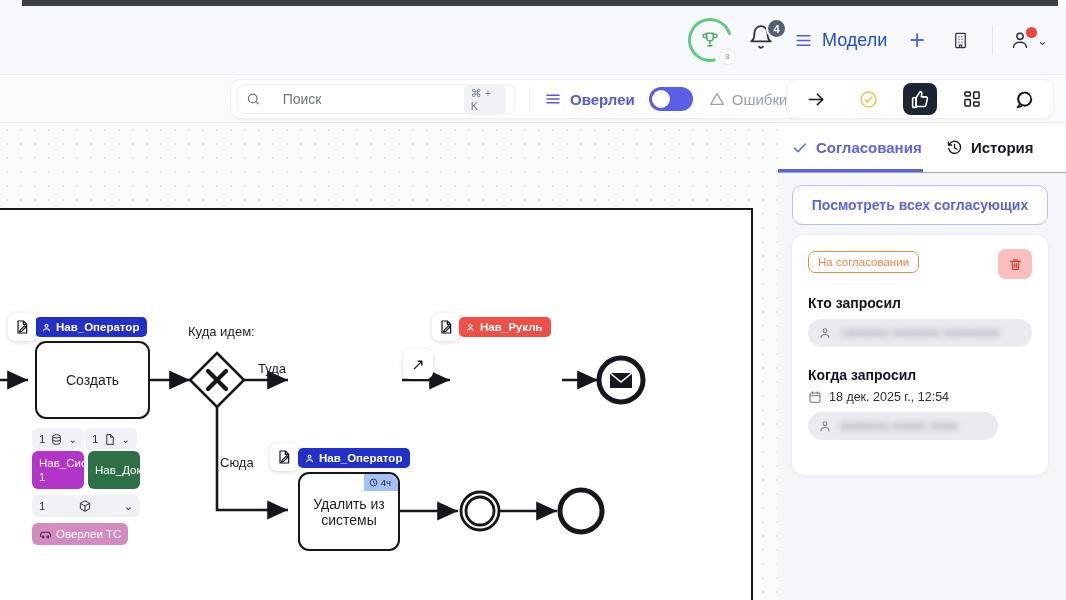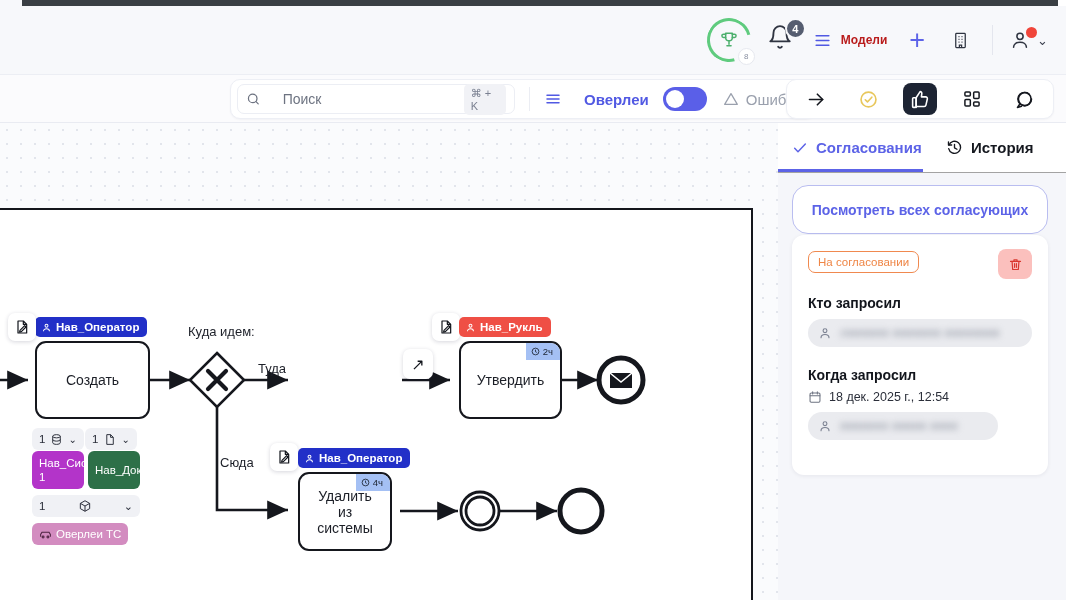--- a/index.html
+++ b/index.html
@@ -37,21 +37,21 @@
 
   .bell-wrap{ position:relative; width:32px; height:34px; margin-right:14px;}
   .bell-badge{
     position:absolute; right:-7px; top:-5px; min-width:21px; height:21px; border-radius:11px;
     background:#555d70; color:#fff; font-size:11px; font-weight:700;
     display:flex; align-items:center; justify-content:center; padding:0 5px;
     border:2px solid #f7f8fb;
   }
 
   .models-btn{ display:flex; align-items:center; gap:9px; margin-right:22px; cursor:pointer;}
-  .models-btn .lbl{ color:#b91c1c; font-size:12px; font-weight:700; }
+  .models-btn .lbl{ color:#1d4ed8; font-size:18px; font-weight:400; }
 
   .plus-btn{ color:#5d63e8; font-size:27px; font-weight:300; margin-right:26px; line-height:1; cursor:pointer;}
 
   .hdr-div{ width:1px; height:30px; background:#e4e6ee; margin:0 16px; }
   .bldg-btn{ margin-right:6px; cursor:pointer; }
 
   .user-wrap{ display:flex; align-items:center; gap:6px; position:relative; cursor:pointer;}
   .user-dot{ position:absolute; left:17px; top:-2px; width:11px; height:11px; border-radius:50%; background:#f0453a; }
   .chev{ color:#3d4250; font-size:13px; }
 
@@ -72,21 +72,21 @@
     border:1px solid #eceef4; border-radius:7px; background:#fff; padding:0 8px;
   }
   .search-box input{
     border:none; outline:none; flex:1; font-size:14px; color:#3d4250;
     font-family:"Liberation Sans",sans-serif; background:transparent; margin-left:22px;
   }
   .search-box input::placeholder{ color:#6d7381; }
   .kbd{ background:#f1f2f6; border-radius:5px; color:#7a8091; font-size:11px; padding:3px 7px; }
 
   .ov-sep{ width:1px; height:24px; background:#ebedf3; margin:0 14px; }
-  .ov-btn{ display:flex; align-items:center; gap:22px; cursor:pointer;justify-content:space-between;}
+  .ov-btn{ display:flex; align-items:center; gap:8px; cursor:pointer;justify-content:space-between;}
   .ov-btn .lbl{ color:#5159e3; font-size:15px; font-weight:600;}
   .switch{
     width:44px; height:24px; border-radius:13px; background:#5a5fe8; position:relative; margin-left:14px; cursor:pointer;
   }
   .switch .knob{ position:absolute; left:3px; top:3px; width:18px; height:18px; border-radius:50%; background:#fff;}
   .err-btn{ display:flex; align-items:center; gap:7px; margin-left:16px; color:#9aa0ad; font-size:15px; cursor:pointer;}
 
   .tb-panel2{
     position:absolute; left:786px; top:4px; height:40px; width:268px;
     background:#ffffff; border:1px solid #edeff5; border-radius:10px;
@@ -156,22 +156,22 @@
   .tabs{
     position:relative; height:50px; background:#fff; display:flex; align-items:center;
     border-bottom:1px solid #a3a3a3;
   }
   .tab{ display:flex; align-items:center; gap:8px; font-size:15px; cursor:pointer; }
   .tab.t1{ position:absolute; left:14px; color:#5c63e7; font-weight:600; }
   .tab.t2{ position:absolute; left:168px; color:#15181f; font-weight:700; }
   .tab-underline{ position:absolute; left:0; bottom:0; width:145px; height:3px; background:#5c63e7; }
 
   .view-all{
-    position:absolute; left:14px; top:62px; width:256px; height:49px;
-    border:1.5px solid #b9bdf0; border-radius:16px; background:#fff;
+    position:absolute; left:14px; top:62px; width:256px; height:40px;
+    border:1.5px solid #b9bdf0; border-radius:10px; background:#fff;
     color:#5c63e7; font-size:14px; font-weight:600;
     display:flex; align-items:center; justify-content:center; cursor:pointer;
   }
 
   .card{
     position:absolute; left:14px; top:112px; width:256px; height:240px;
     background:#fff; border-radius:12px; box-shadow:0 1px 4px rgba(25,30,60,.07);
     padding:16px;
   }
   .status-pill{
@@ -445,46 +445,36 @@
           <path d="M9 17l7-7 2 2-7 7-2.6.6z"></path>
         </svg>
     </div>
     <div class="lane-label" style="left:459px; top:194px; background:#ef4f45;">
       <svg width="11" height="11" viewBox="0 0 24 24" fill="none" stroke="#fff" stroke-width="2.2">
           <circle cx="12" cy="8" r="3.2"></circle>
           <path d="M5.5 20c0-3.4 2.9-5.3 6.5-5.3s6.5 1.9 6.5 5.3"></path>
         </svg>
       <span>Нав_Рукль</span>
     </div>
-    <div class="task" style="left:459px; top:218px; width:103px; height:78px;">
-      <div class="clockbadge">
-        <svg width="9" height="9" viewBox="0 0 24 24" fill="none" stroke="#1b2330" stroke-width="2.2">
-            <circle cx="12" cy="12" r="9"></circle>
-            <path d="M12 7v5.5l3.5 2"></path>
-          </svg>
-        <span>2ч</span>
-      </div>
-      <span>Утвердить</span>
-    </div>
 
     <div class="doc-marker" style="left:270px; top:320px;">
       <svg width="16" height="16" viewBox="0 0 24 24" fill="none" stroke="#10131a" stroke-width="1.8" stroke-linejoin="round">
           <path d="M6 3h8l5 5v13H6z"></path>
           <path d="M14 3v5h5"></path>
           <path d="M9 17l7-7 2 2-7 7-2.6.6z"></path>
         </svg>
     </div>
     <div class="lane-label" style="left:298px; top:325px; background:#2230c8;">
       <svg width="11" height="11" viewBox="0 0 24 24" fill="none" stroke="#fff" stroke-width="2.2">
           <circle cx="12" cy="8" r="3.2"></circle>
           <path d="M5.5 20c0-3.4 2.9-5.3 6.5-5.3s6.5 1.9 6.5 5.3"></path>
         </svg>
       <span>Нав_Оператор</span>
     </div>
-    <div class="task" style="left:298px; top:349px; width:94px; height:79px; padding:0 10px;justify-content:center;">
+    <div class="task" style="left:298px; top:349px; width:102px; height:79px; padding:0 10px;justify-content:center;">
       <div class="clockbadge">
         <svg width="9" height="9" viewBox="0 0 24 24" fill="none" stroke="#1b2330" stroke-width="2.2">
             <circle cx="12" cy="12" r="9"></circle>
             <path d="M12 7v5.5l3.5 2"></path>
           </svg>
         <span>4ч</span>
       </div>
       <span>Удалить из системы</span>
     </div>
   </div>

